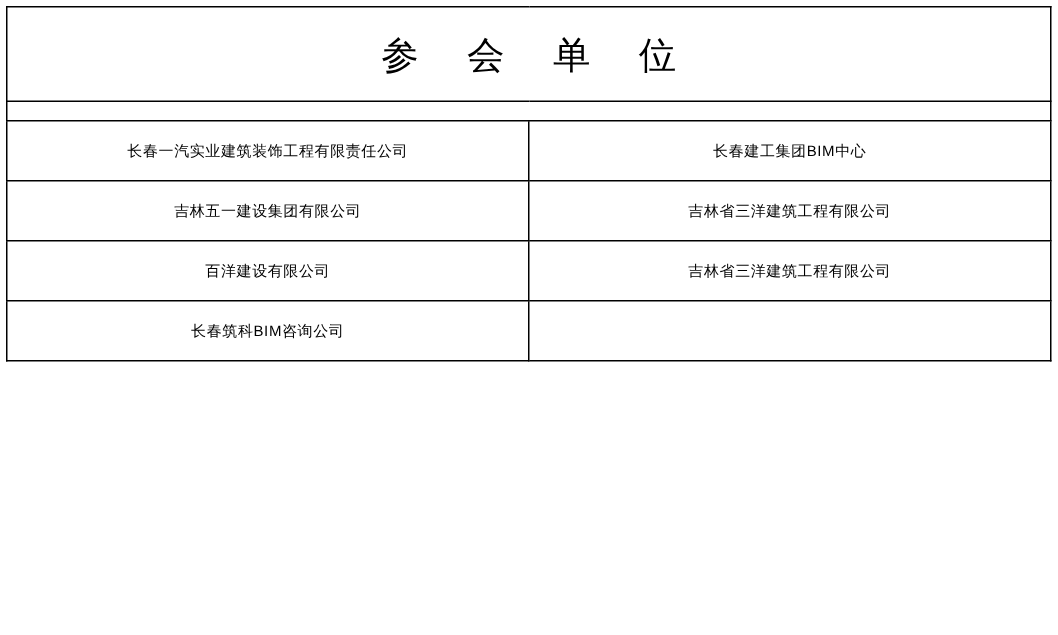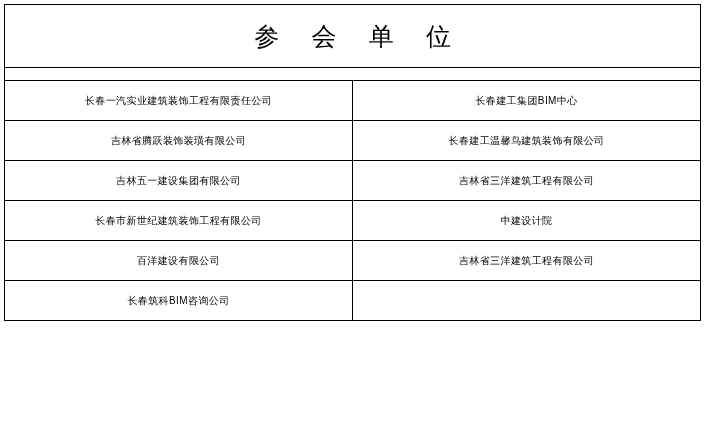--- a/index.html
+++ b/index.html
@@ -67,30 +67,22 @@
         <td class="title-cell" colspan="2">参 会 单 位</td>
       </tr>
       <tr class="spacer-row">
         <td colspan="2"></td>
       </tr>
       <tr>
         <td class="body-cell">长春一汽实业建筑装饰工程有限责任公司</td>
         <td class="body-cell">长春建工集团BIM中心</td>
       </tr>
       <tr>
-        <td class="body-cell">吉林省腾跃装饰装璜有限公司</td>
-        <td class="body-cell">长春建工温馨鸟建筑装饰有限公司</td>
-      </tr>
-      <tr>
         <td class="body-cell">吉林五一建设集团有限公司</td>
         <td class="body-cell">吉林省三洋建筑工程有限公司</td>
-      </tr>
-      <tr>
-        <td class="body-cell">长春市新世纪建筑装饰工程有限公司</td>
-        <td class="body-cell">中建设计院</td>
       </tr>
       <tr>
         <td class="body-cell">百洋建设有限公司</td>
         <td class="body-cell">吉林省三洋建筑工程有限公司</td>
       </tr>
       <tr>
         <td class="body-cell">长春筑科BIM咨询公司</td>
         <td class="body-cell empty-cell"></td>
       </tr>
     </tbody>

